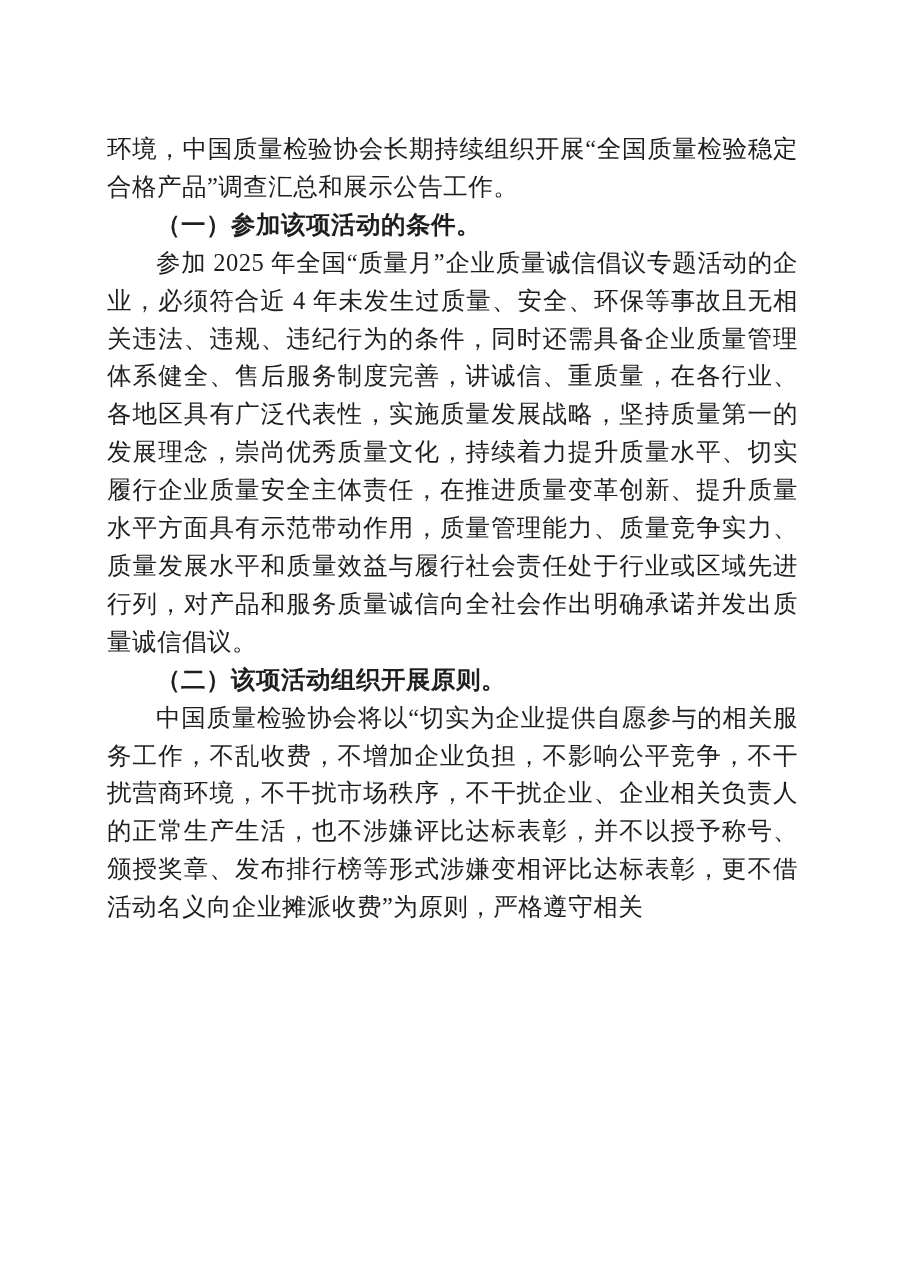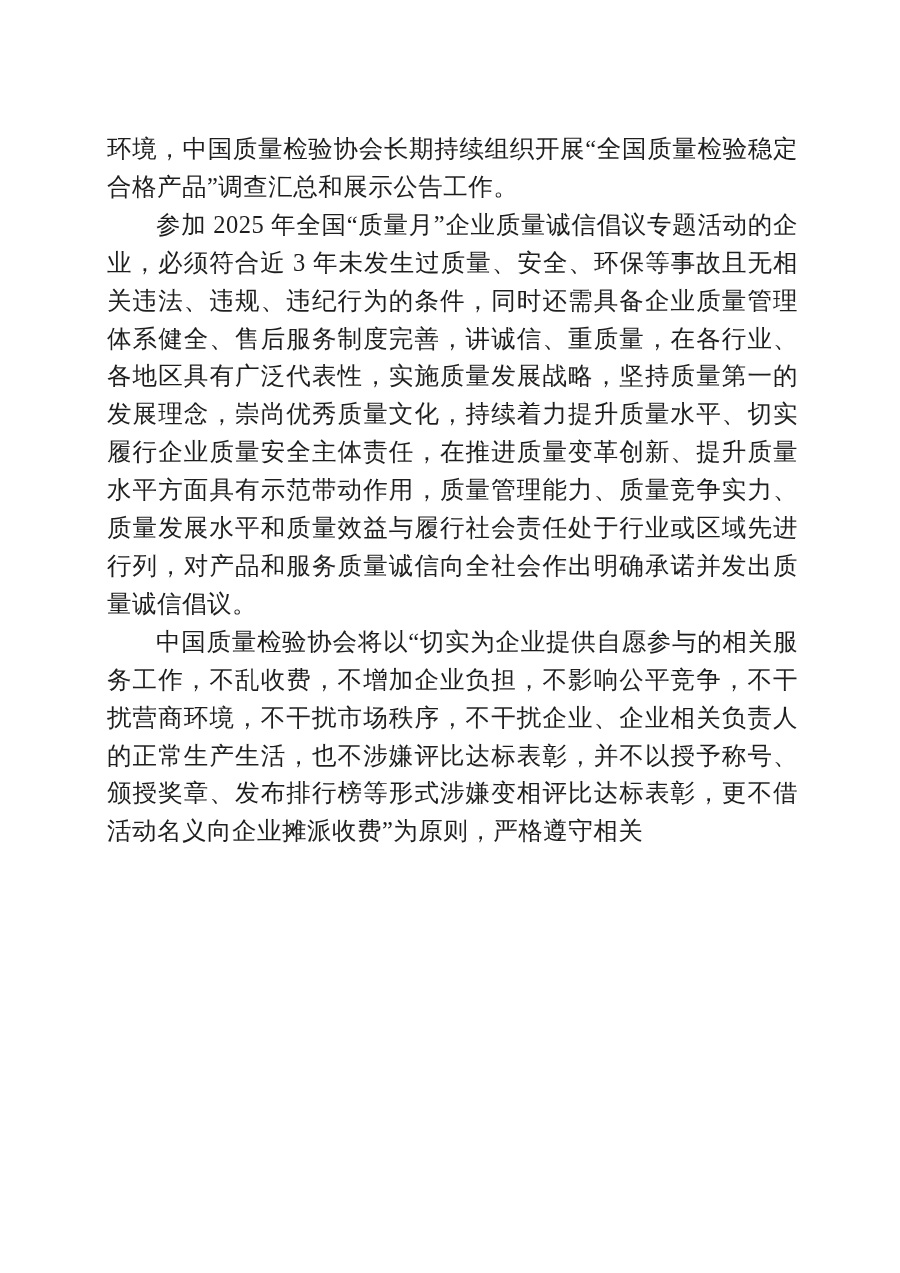--- a/index.html
+++ b/index.html
@@ -63,18 +63,20 @@
     color: #b91c1c;
     white-space: nowrap;
   }
 </style>
 </head>
 <body>
 
 <div class="page">
   <div class="text-column">
     <p class="para continuation">环境，中国质量检验协会长期持续组织开展“全国质量检验稳定合格产品”调查汇总和展示公告工作。</p>
-    <p class="para">参加 2025 年全国“质量月”企业质量诚信倡议专题活动的企业，必须符合近 3 年未发生过质量、安全、环保等事故且无相关违法、违规、违纪行为的条件，同时还需具备企业质量管理体系健全、售后服务制度完善，讲诚信、重质量，在各行业、各地区具有广泛代表性，实施质量发展战略，坚持质量第一的发展理念，崇尚优秀质量文化，持续着力提升质量水平、切实履行企业质量安全主体责任，在推进质量变革创新、提升质量水平方面具有示范带动作用，质量管理能力、质量竞争实力、质量发展水平和质量效益与履行社会责任处于行业或区域先进行列，对产品和服务质量诚信向全社会作出明确承诺并发出质量诚信倡议。</p>
+    <h3 class="heading-l2">（一）参加该项活动的条件。</h3>
+    <p class="para">参加 2025 年全国“质量月”企业质量诚信倡议专题活动的企业，必须符合近 4 年未发生过质量、安全、环保等事故且无相关违法、违规、违纪行为的条件，同时还需具备企业质量管理体系健全、售后服务制度完善，讲诚信、重质量，在各行业、各地区具有广泛代表性，实施质量发展战略，坚持质量第一的发展理念，崇尚优秀质量文化，持续着力提升质量水平、切实履行企业质量安全主体责任，在推进质量变革创新、提升质量水平方面具有示范带动作用，质量管理能力、质量竞争实力、质量发展水平和质量效益与履行社会责任处于行业或区域先进行列，对产品和服务质量诚信向全社会作出明确承诺并发出质量诚信倡议。</p>
+    <h3 class="heading-l2">（二）该项活动组织开展原则。</h3>
     <p class="para">中国质量检验协会将以“切实为企业提供自愿参与的相关服务工作，不乱收费，不增加企业负担，不影响公平竞争，不干扰营商环境，不干扰市场秩序，不干扰企业、企业相关负责人的正常生产生活，也不涉嫌评比达标表彰，并不以授予称号、颁授奖章、发布排行榜等形式涉嫌变相评比达标表彰，更不借活动名义向企业摊派收费”为原则，严格遵守相关</p>
   </div>
 
   <div class="page-number">— 13 —</div>
 </div>
 
 </body></html>

